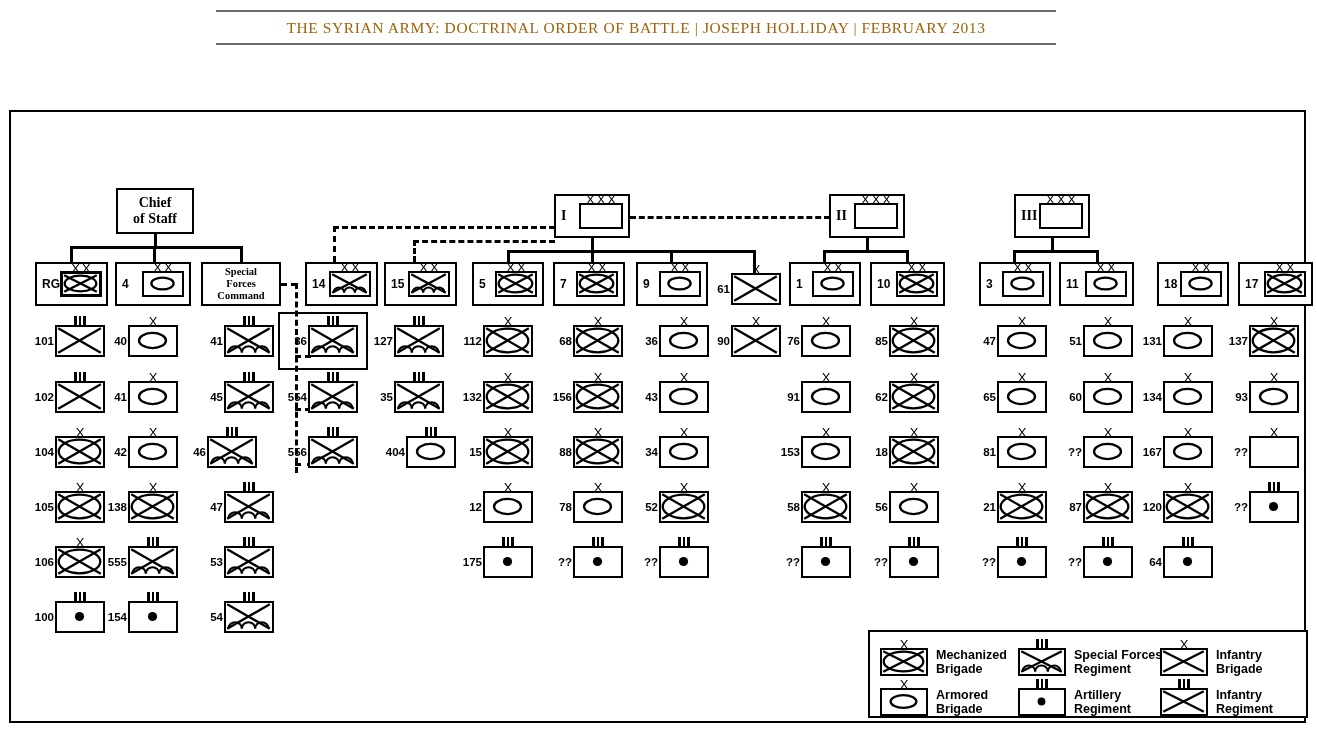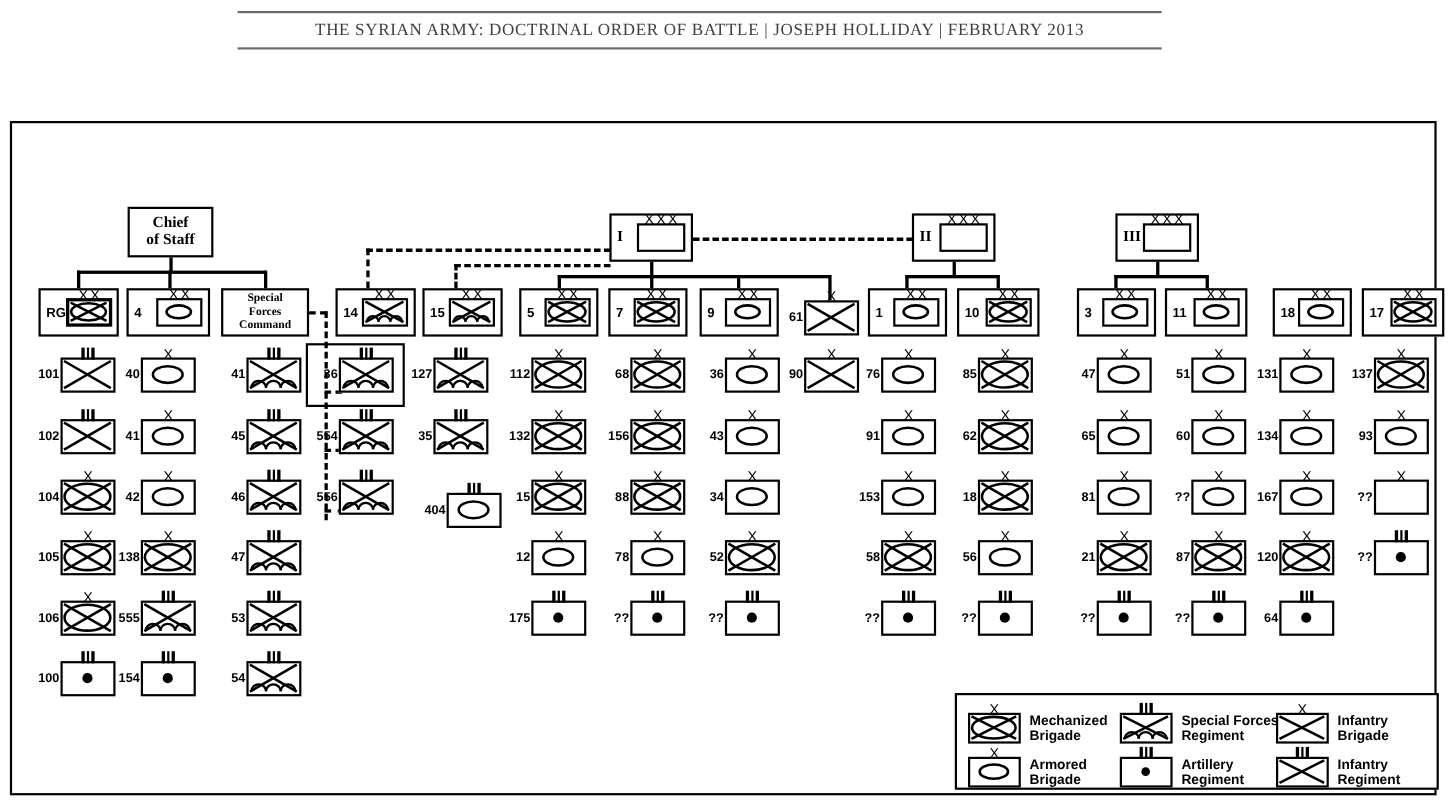--- a/index.html
+++ b/index.html
@@ -4,21 +4,21 @@
 <style>
   html,body{margin:0;padding:0;background:#ffffff;}
   body{width:1317px;height:737px;font-family:"Liberation Sans",sans-serif;color:#000;overflow:hidden;position:relative;}
 
   
   #page-header{position:absolute;left:216px;top:10px;width:840px;text-align:center;}
   #page-header .rule{height:2px;background:#6b6b6b;width:100%;}
   #page-header .rule.bottom{height:2px;background:#6b6b6b;}
   #page-header .htext{
     font-family:"Liberation Serif",serif;
-    font-size:15.5px;letter-spacing:.6px;color:#404040;
+    font-size:15.5px;letter-spacing:.6px;color:#a16207;
     padding:7px 0 6px 0;white-space:nowrap;
   }
 
   
   #frame{position:absolute;left:9px;top:110px;width:1297px;height:613px;border:2px solid #000;box-sizing:border-box;}
   #title-bar{position:absolute;left:0;top:0;width:100%;height:38px;border-bottom:2px solid #000;box-sizing:border-box;
              display:flex;align-items:center;justify-content:center;}
   #title-bar .t{font-size:20px;font-weight:bold;letter-spacing:.3px;}
 
   #canvas{position:absolute;left:0;top:38px;width:100%;height:573px;}
@@ -565,21 +565,21 @@
             </svg>
             <div class="ech">
               <span class="bar"></span>
               <span class="bar"></span>
               <span class="bar"></span>
             </div>
           </div>
           <span class="desig">45</span>
         </div>
       </div>
-      <div class="node" style="left: 213px; top: 286px;">
+      <div class="node" style="left: 196px; top: 286px;">
         <div style="position: relative;">
           <div class="sym" style="width: 50px; height: 32px;">
             <svg width="45" height="27" viewBox="0 0 45 27" style="position: absolute; left: 0px; top: 0px;">
               <line x1="1.2" y1="1.2" x2="43.8" y2="25.8" stroke="#000" stroke-width="2.3"></line>
               <line x1="43.8" y1="1.2" x2="1.2" y2="25.8" stroke="#000" stroke-width="2.3"></line>
               <path d="M 2.5 25.5 A 6.666666666666667 6.333333333333333 0 0 1 15.833333333333334 25.5" fill="none" stroke="#000" stroke-width="2.07"></path>
               <path d="M 15.833333333333334 25.5 A 6.666666666666667 6.333333333333333 0 0 1 29.166666666666668 25.5" fill="none" stroke="#000" stroke-width="2.07"></path>
               <path d="M 29.166666666666668 25.5 A 6.666666666666667 6.333333333333333 0 0 1 42.5 25.5" fill="none" stroke="#000" stroke-width="2.07"></path>
             </svg>
             <div class="ech">
@@ -737,21 +737,21 @@
             </svg>
             <div class="ech">
               <span class="bar"></span>
               <span class="bar"></span>
               <span class="bar"></span>
             </div>
           </div>
           <span class="desig">35</span>
         </div>
       </div>
-      <div class="node" style="left: 383px; top: 298px; padding-left: 12px;">
+      <div class="node" style="left: 383px; top: 286px; padding-left: 12px;">
         <div style="position: relative;">
           <div class="sym" style="width: 50px; height: 32px;">
             <svg width="45" height="27" viewBox="0 0 45 27" style="position: absolute; left: 0px; top: 0px;">
               <ellipse cx="22.5" cy="13.5" rx="13.5" ry="7.5600000000000005" fill="none" stroke="#000" stroke-width="2.3"></ellipse>
             </svg>
             <div class="ech">
               <span class="bar"></span>
               <span class="bar"></span>
               <span class="bar"></span>
             </div>

